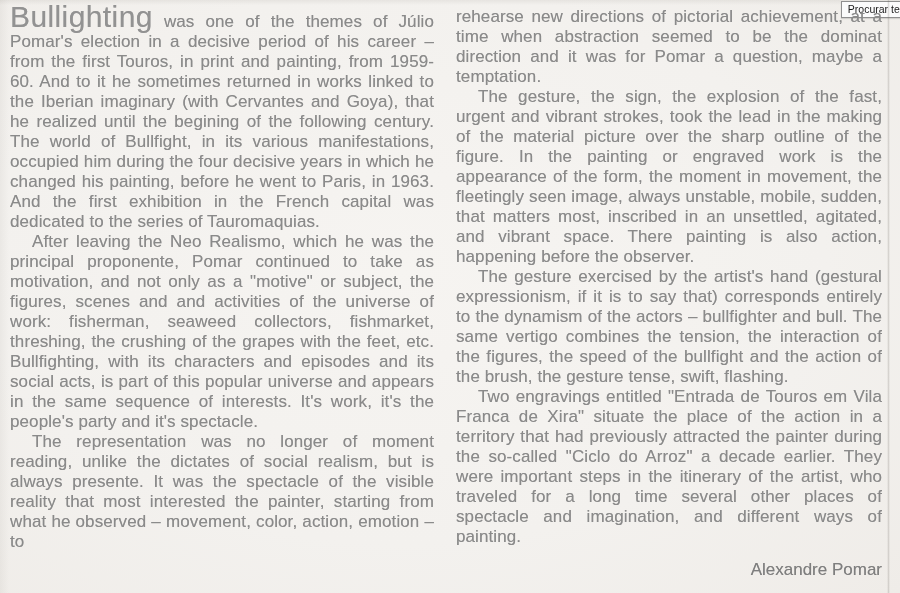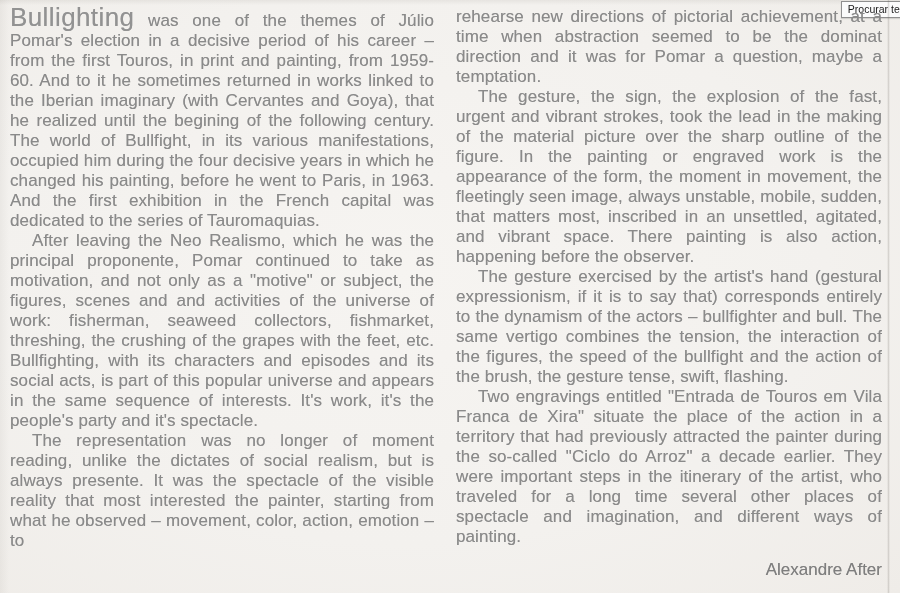--- a/index.html
+++ b/index.html
@@ -29,21 +29,21 @@
     text-shadow:0 0 0.5px rgba(138,138,138,0.6);
   }
   .col-left  { left:10px;  width:424px; }
   .col-right { left:456px; width:426px; }
 
   p.para { margin:0; padding:0; }
   p.indent { text-indent:22px; }
   p.justify-last { text-align-last:justify; }
 
   .lead {
-    font-size:26px;
+    font-size:30px;
     line-height:20px;
     letter-spacing:0.4px;
     color:#929292;
   }
 
   .byline {
     position:absolute; left:456px; top:560px; width:426px;
     text-align:right;
     color:#7e7e7e;
     font-size:17px; line-height:20px;
@@ -84,17 +84,17 @@
         <p class="para">rehearse new directions of pictorial achievement, at a time when abstraction seemed to be the dominat direction and it was for Pomar a question, maybe a temptation.</p>
 
         <p class="para indent">The gesture, the sign, the explosion of the fast, urgent and vibrant strokes, took the lead in the making of the material picture over the sharp outline of the figure. In the painting or engraved work is the appearance of the form, the moment in movement, the fleetingly seen image, always unstable, mobile, sudden, that matters most, inscribed in an unsettled, agitated, and vibrant space. There painting is also action, happening before the observer.</p>
 
         <p class="para indent">The gesture exercised by the artist's hand (gestural expressionism, if it is to say that) corresponds entirely to the dynamism of the actors – bullfighter and bull. The same vertigo combines the tension, the interaction of the figures, the speed of the bullfight and the action of the brush, the gesture tense, swift, flashing.</p>
 
         <p class="para indent">Two engravings entitled "Entrada de Touros em Vila Franca de Xira" situate the place of the action in a territory that had previously attracted the painter during the so-called "Ciclo do Arroz" a decade earlier. They were important steps in the itinerary of the artist, who traveled for a long time several other places of spectacle and imagination, and different ways of painting.</p>
       </div>
   </div>
 
-  <div class="byline">Alexandre After</div>
+  <div class="byline">Alexandre Pomar</div>
 
   <div class="edge-line"></div>
 
 </div>
 
 </body></html>

